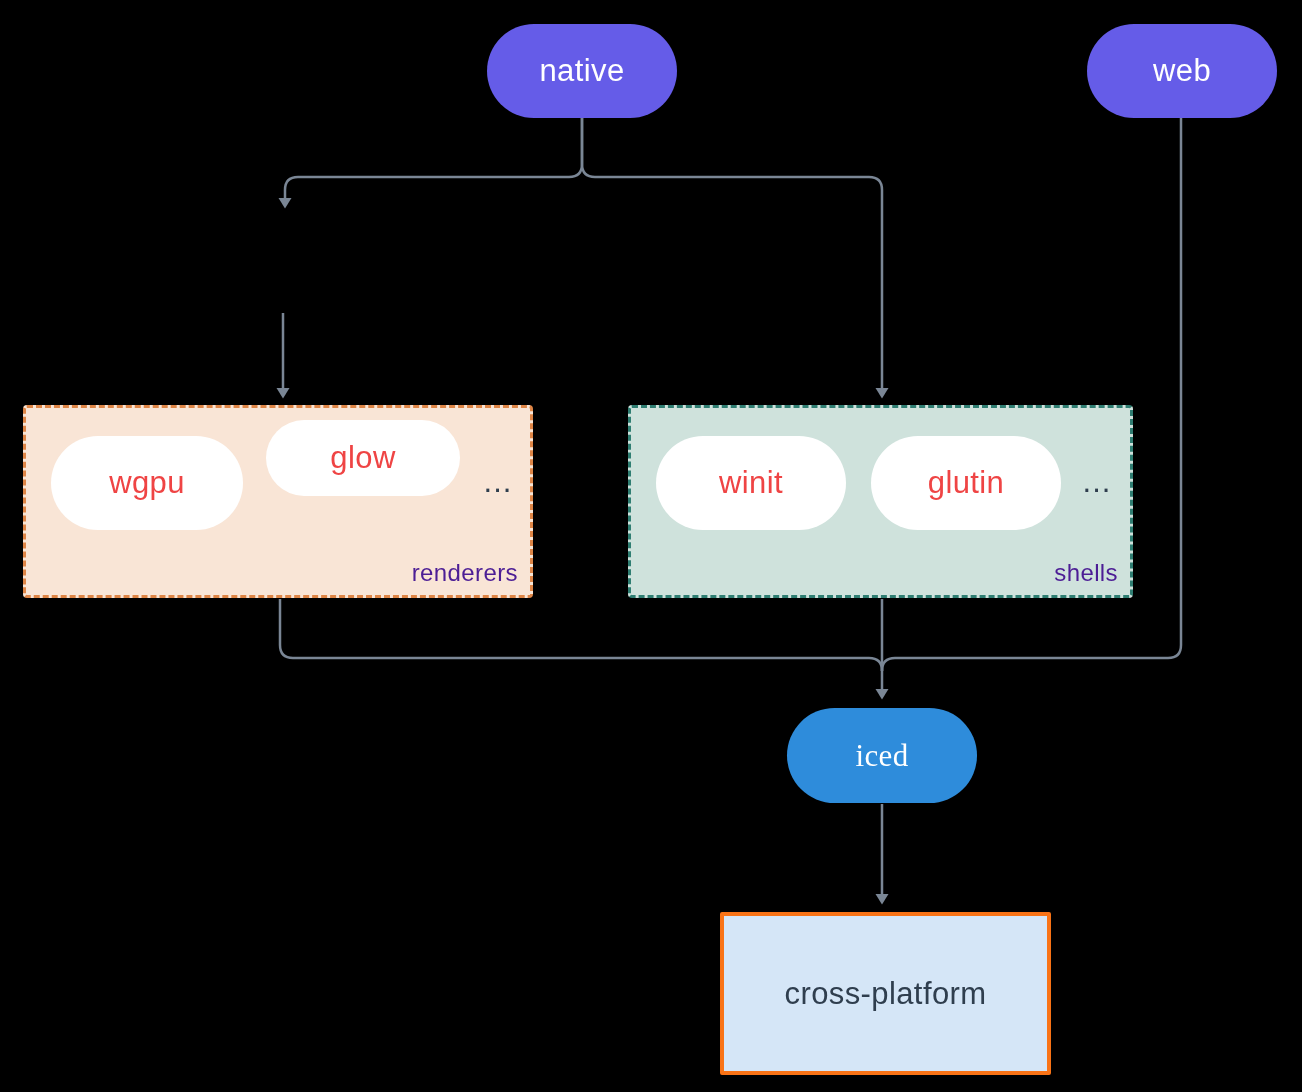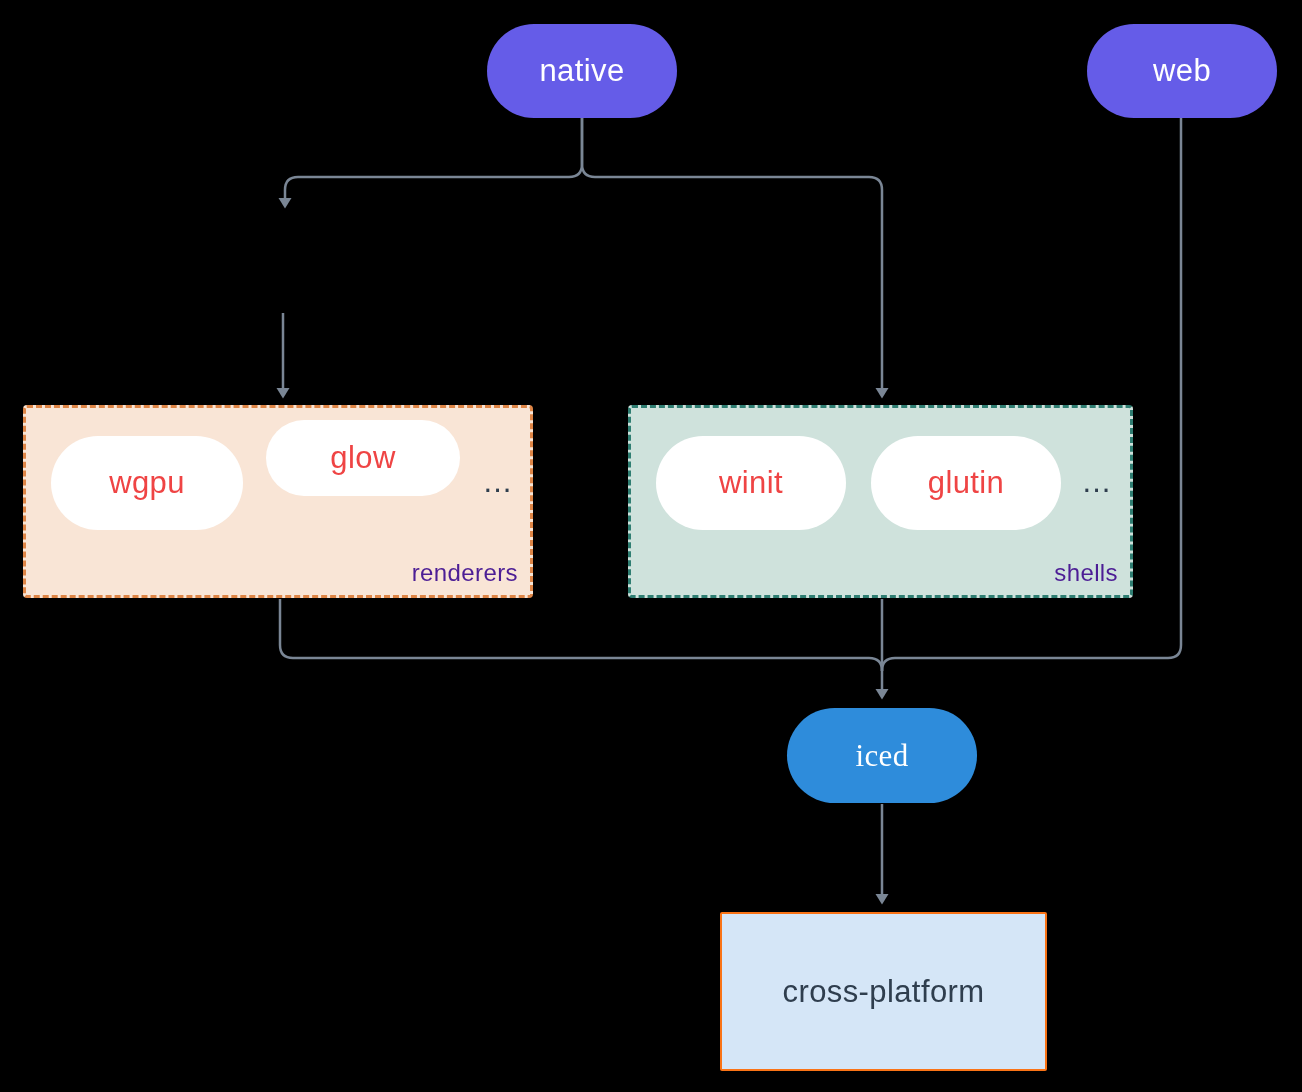--- a/index.html
+++ b/index.html
@@ -40,21 +40,21 @@
     text-align:center;
     font-size:31px;color:#2F3E4E;letter-spacing:1px;
   }
   .group-label{
     position:absolute;right:12px;bottom:8px;
     font-size:24px;color:#4c1d95;letter-spacing:0.4px;
   }
   .app-box{
     position:absolute;
     left:720px;top:912px;width:323px;height:155px;
-    background:#D5E6F7;border:2px solid #f97316;border-radius:2px;
+    background:#D5E6F7;border:4px solid #f97316;border-radius:2px;
     display:flex;flex-direction:column;align-items:center;justify-content:center;
     color:#2F3E4E;font-size:31px;letter-spacing:0.4px;
   }
   .app-box .line{line-height:47px;text-align:center;}
 
   
   .node-native{left:487px;top:24px;width:190px;height:94px;}
   .node-web{left:1087px;top:24px;width:190px;height:94px;}
   .node-graphics{left:187px;top:214px;width:192px;height:98px;}
   .node-iced{left:787px;top:708px;width:190px;height:95px;}

